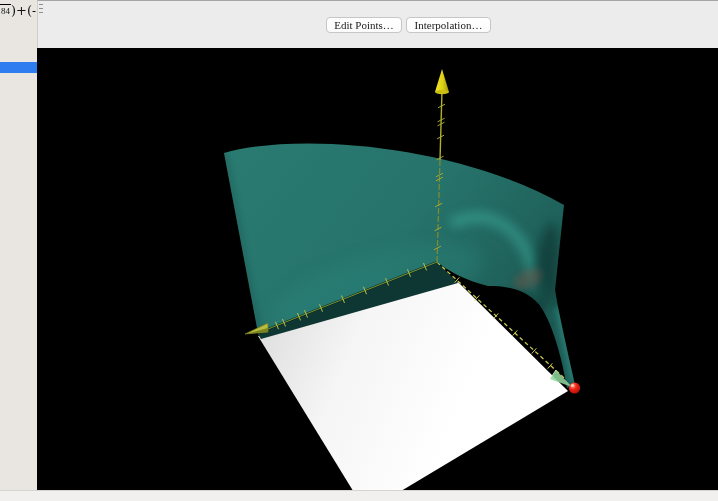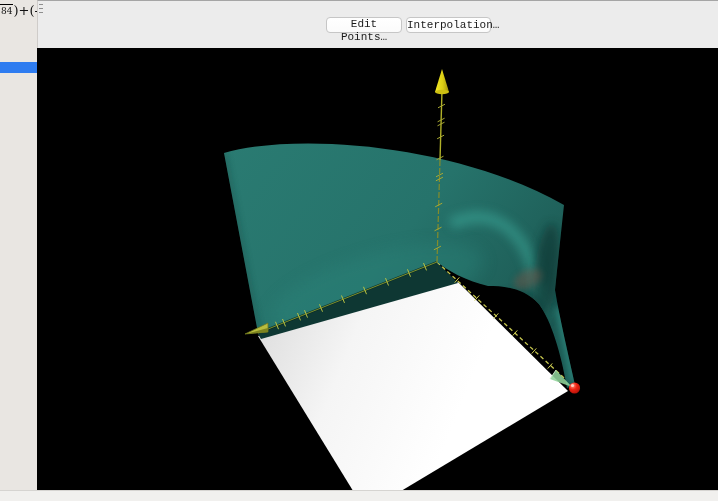--- a/index.html
+++ b/index.html
@@ -4,33 +4,33 @@
 <style>
   html,body{margin:0;padding:0;background:#000;}
   .screen{position:relative;width:718px;height:501px;overflow:hidden;
           font-family:"Liberation Sans",sans-serif;background:#000;}
 
   
   .bg-strip{position:absolute;left:0;top:0;width:37px;height:490px;background:#e9e6e2;}
   .formula{position:absolute;left:0;top:1px;width:37px;height:22px;overflow:hidden;
            white-space:nowrap;color:#111;font-family:"DejaVu Serif",serif;font-size:12px;line-height:20px;}
   .formula .ol{display:inline-block;border-top:1px solid #000;font-size:9px;line-height:10px;
-               vertical-align:1px;padding:1px 1px 0 1px;}
+               vertical-align:1px;padding:1px 1px 0 1px;font-family:Liberation Serif, serif;}
   .formula .paren{font-size:13px;}
   .sel-row{position:absolute;left:0;top:62px;width:37px;height:11px;background:#2e7cf0;}
 
   
   .main-window{position:absolute;left:37px;top:0;width:681px;height:490px;}
   .toolbar{position:absolute;left:0;top:0;width:681px;height:48px;background:#ececec;
            border-top:1px solid #a5a5a5;border-left:1px solid #cfccc9;box-sizing:border-box;}
   .grip{position:absolute;left:1px;top:3px;width:4px;height:11px;
         background:repeating-linear-gradient(#8e8e8e 0 1px,transparent 1px 4px);}
   .tb-btn{position:absolute;top:16px;height:16px;box-sizing:border-box;
           background:linear-gradient(#ffffff,#fbfbfb);border:1px solid #c6c6c6;border-radius:4px;
-          font-family:Liberation Mono, monospace;font-size:11px;line-height:13px;color:#1a1a1a;
+          font-family:Liberation Serif, serif;font-size:11px;line-height:13px;color:#1a1a1a;
           text-align:center;padding:0;}
   .tb-btn.edit{left:288px;width:76px;}
   .tb-btn.interp{left:368px;width:85px;}
 
   .viewport{position:absolute;left:0;top:48px;width:681px;height:442px;background:#000;}
   .viewport svg{display:block;}
 
   
   .bottom-strip{position:absolute;left:0;top:490px;width:718px;height:11px;
                 background:#f1f0ee;border-top:1px solid #d6d4d1;box-sizing:border-box;}

